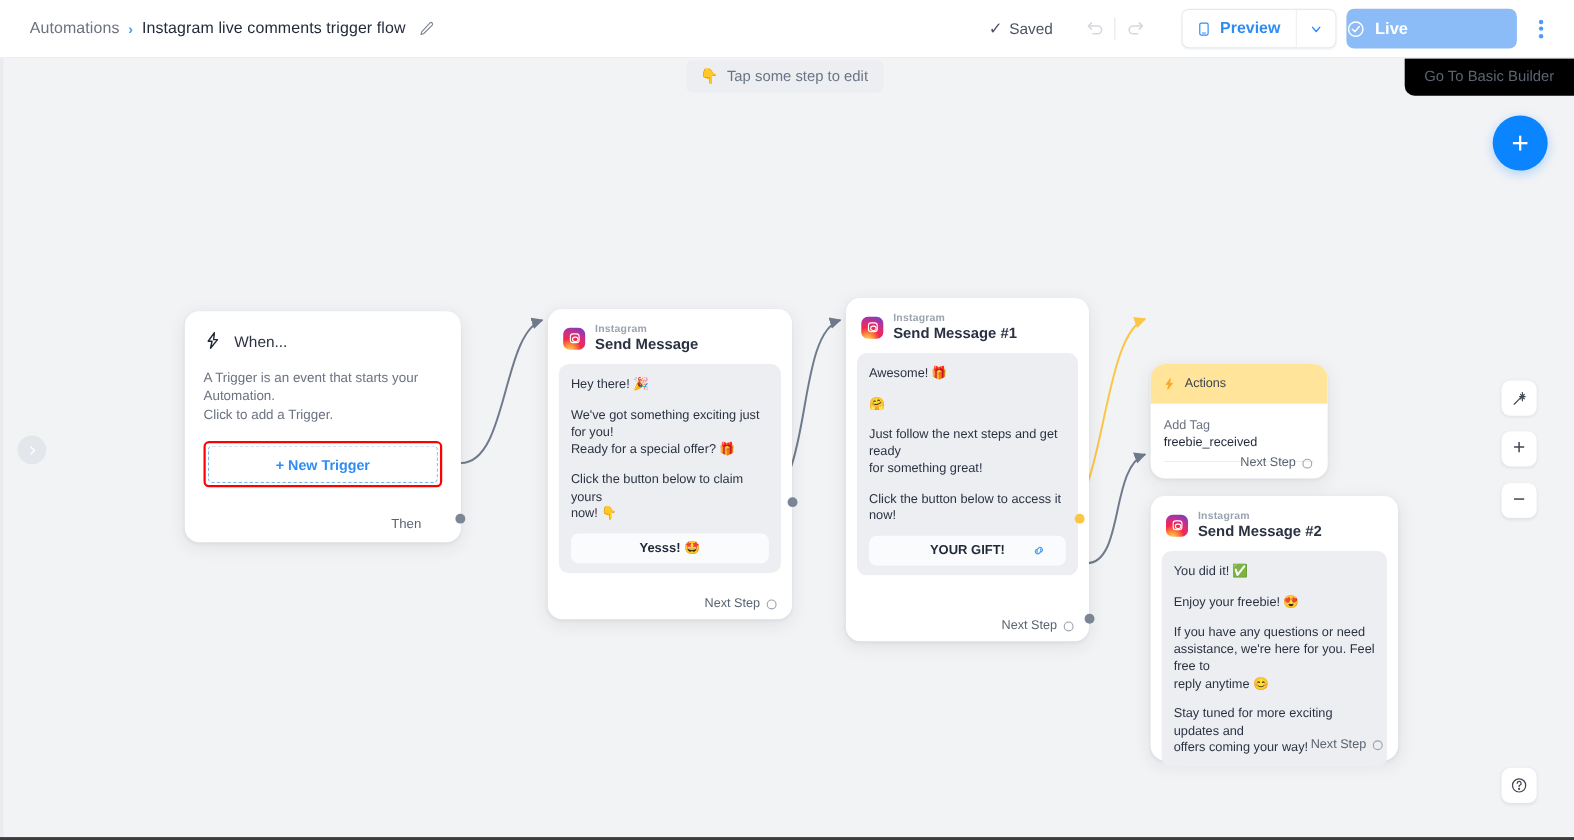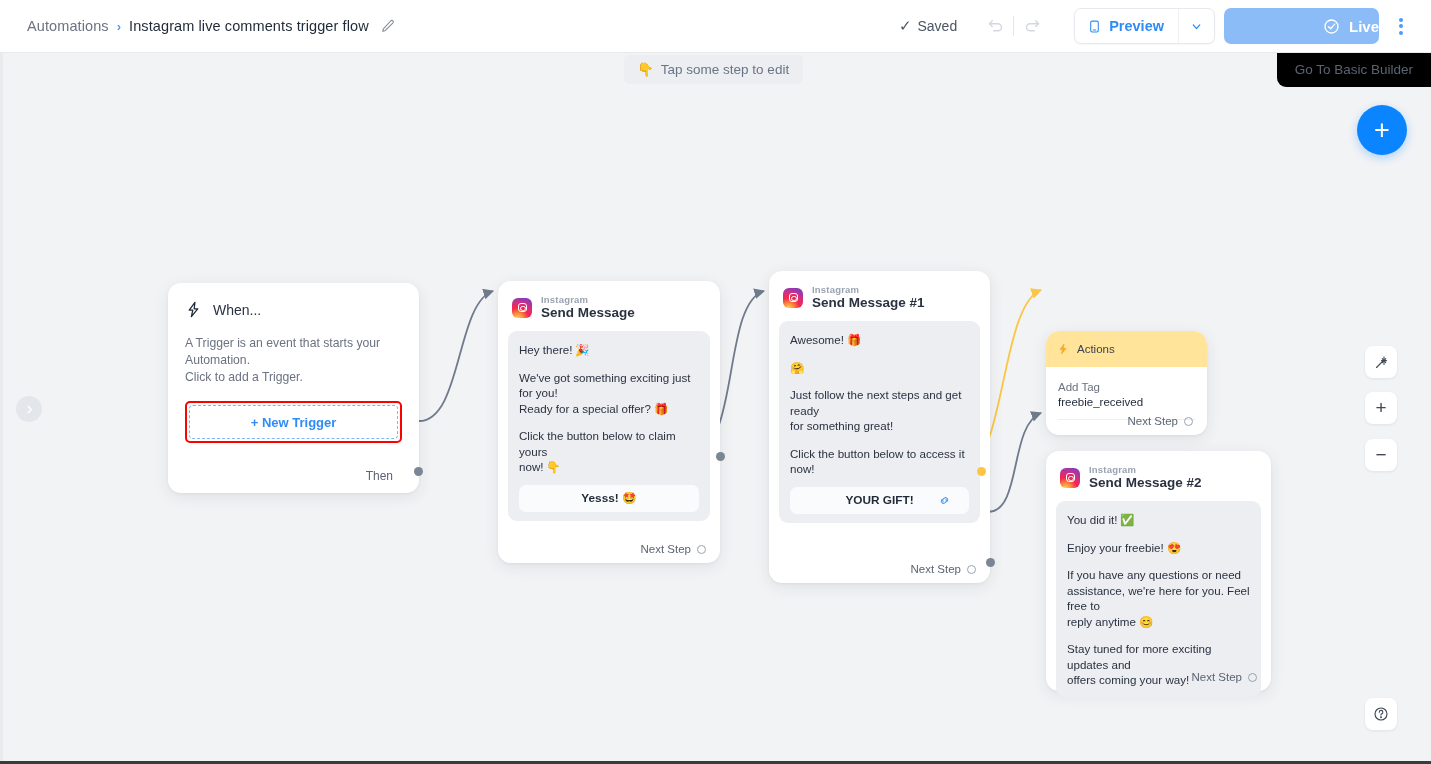--- a/index.html
+++ b/index.html
@@ -63,21 +63,21 @@
     padding: 0 14px 0 13px; height: 36px;
     font-size: 14.5px; font-weight: 600; color: #2f8cf5;
   }
   .prev-div { width: 1px; height: 36px; background: #eef0f3; }
   .preview-caret {
     width: 35px; height: 36px; display: flex; align-items: center; justify-content: center;
     color: #2f8cf5;
   }
   .live-btn {
     margin-left: 9px;
-    display: flex; align-items: center; justify-content: flex-end; gap: 9px;
+    display: flex; align-items: center; justify-content: flex-start; gap: 9px;
     width: 155px; height: 36px;
     background: #8cbcf8; border-radius: 7px;
     color: #ffffff; font-size: 15px; font-weight: 600;
   }
   .kebab-btn {
     margin-left: 9px;
     width: 26px; height: 36px; border-radius: 7px; background: #fff;
     display: flex; flex-direction: column; align-items: center; justify-content: center; gap: 2.5px;
   }
   .kdot { width: 4px; height: 4px; border-radius: 50%; background: #4a9cf6; }
@@ -156,21 +156,21 @@
   .trig-desc { font-size: 12.2px; color: #6b7280; line-height: 17px; margin-bottom: 15px; }
   .new-trigger-wrap {
     border: 2px solid #ff0000; border-radius: 5px; padding: 2px;
   }
   .new-trigger {
     border: 1.5px dashed #7eb6f5; border-radius: 4px;
     height: 34px; display: flex; align-items: center; justify-content: center;
     font-size: 13px; font-weight: 600; color: #2f8cf5;
   }
   .then-label {
-    position: absolute; right: 26px; bottom: 10px;
+    position: absolute; right: 36px; bottom: 10px;
     font-size: 12px; color: #5a6472;
   }
 
   
   .node-head { display: flex; align-items: center; gap: 9px; padding: 13px 14px 10px 14px; }
   .ig-badge {
     width: 20px; height: 20px; border-radius: 6px; flex: 0 0 20px;
     background: radial-gradient(circle at 28% 105%, #ffd76e 0%, #fa8e37 22%, #f5274c 44%, #d92d7a 62%, #8a3ab9 86%);
     display: flex; align-items: center; justify-content: center;
   }

